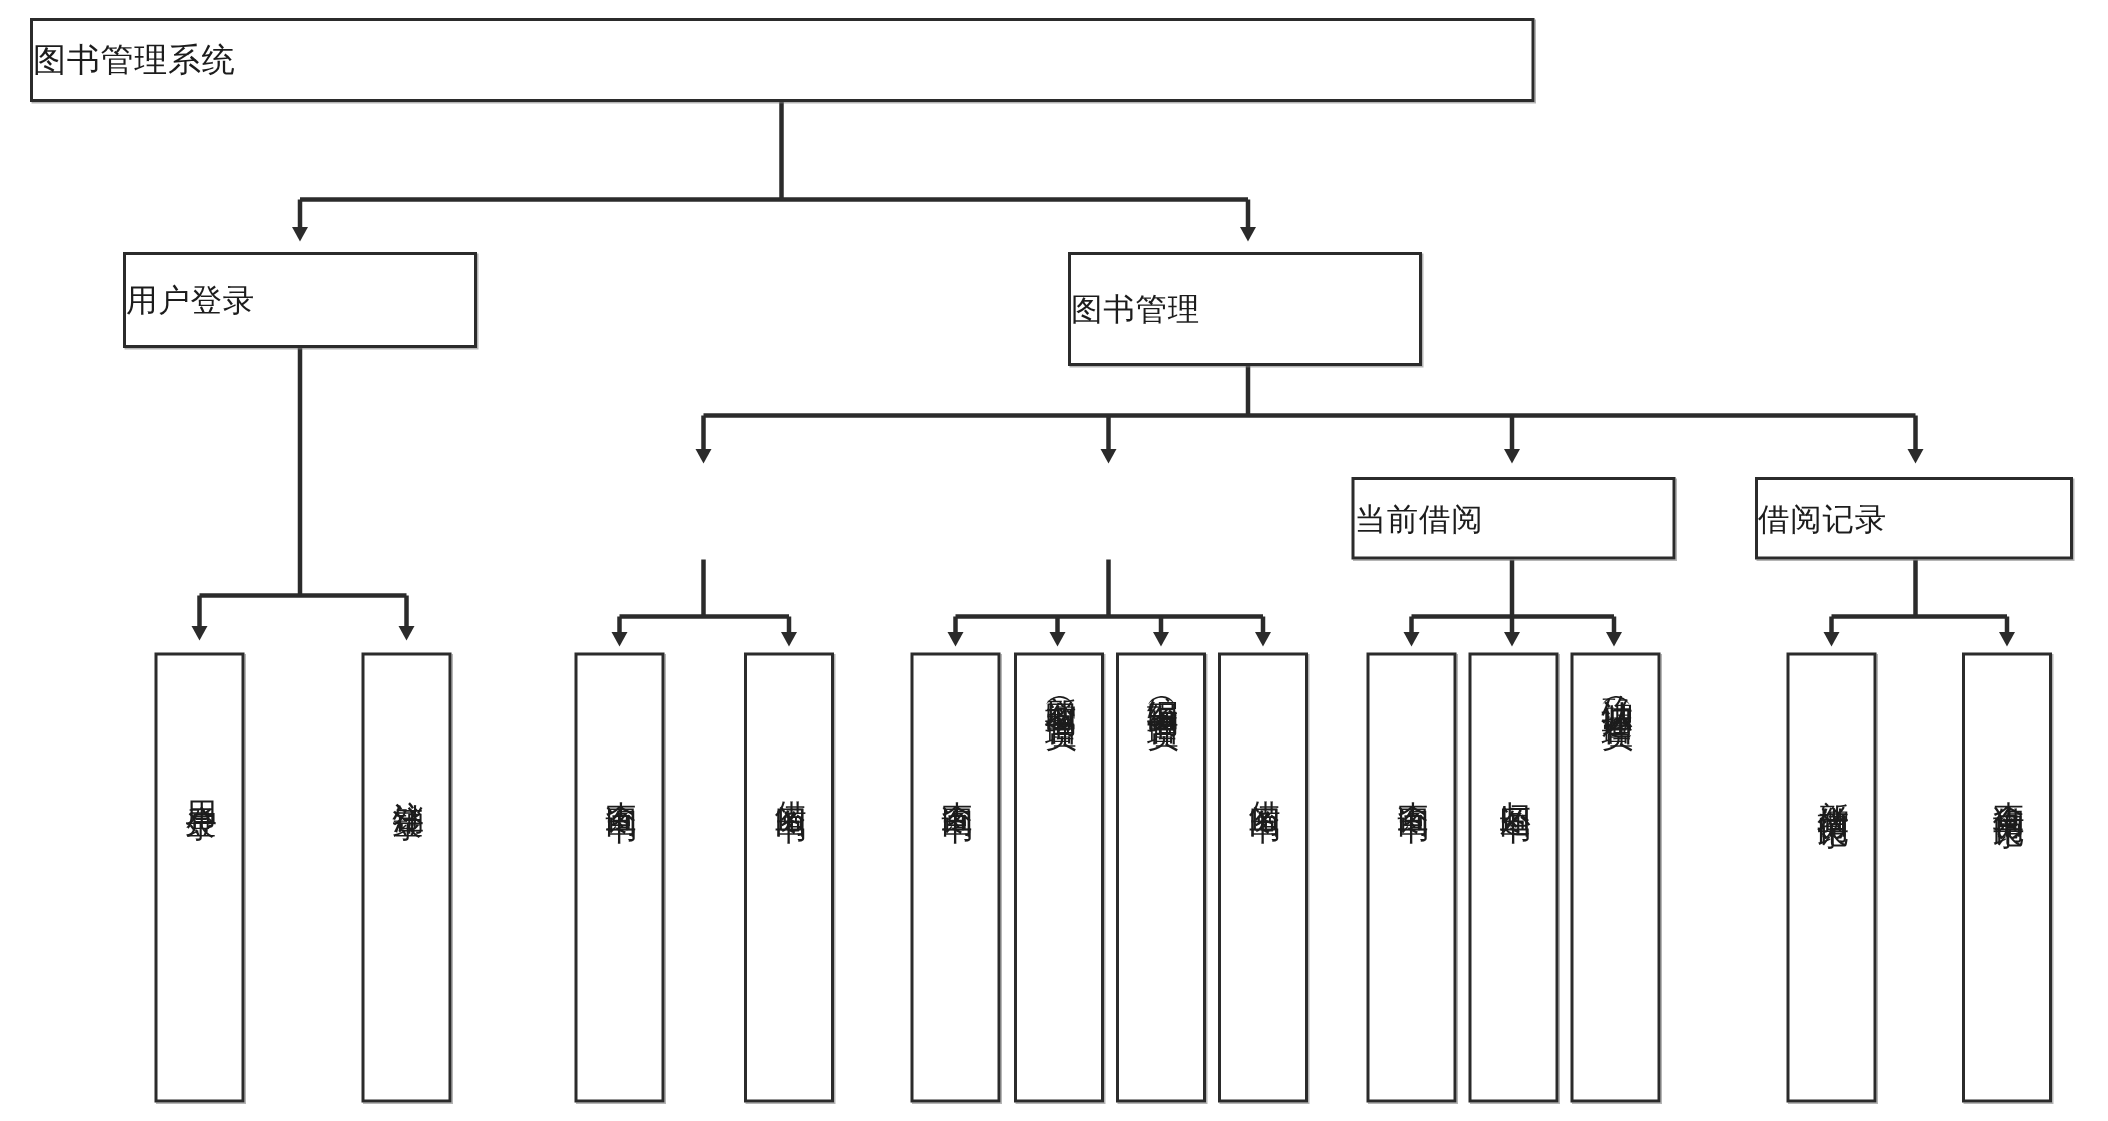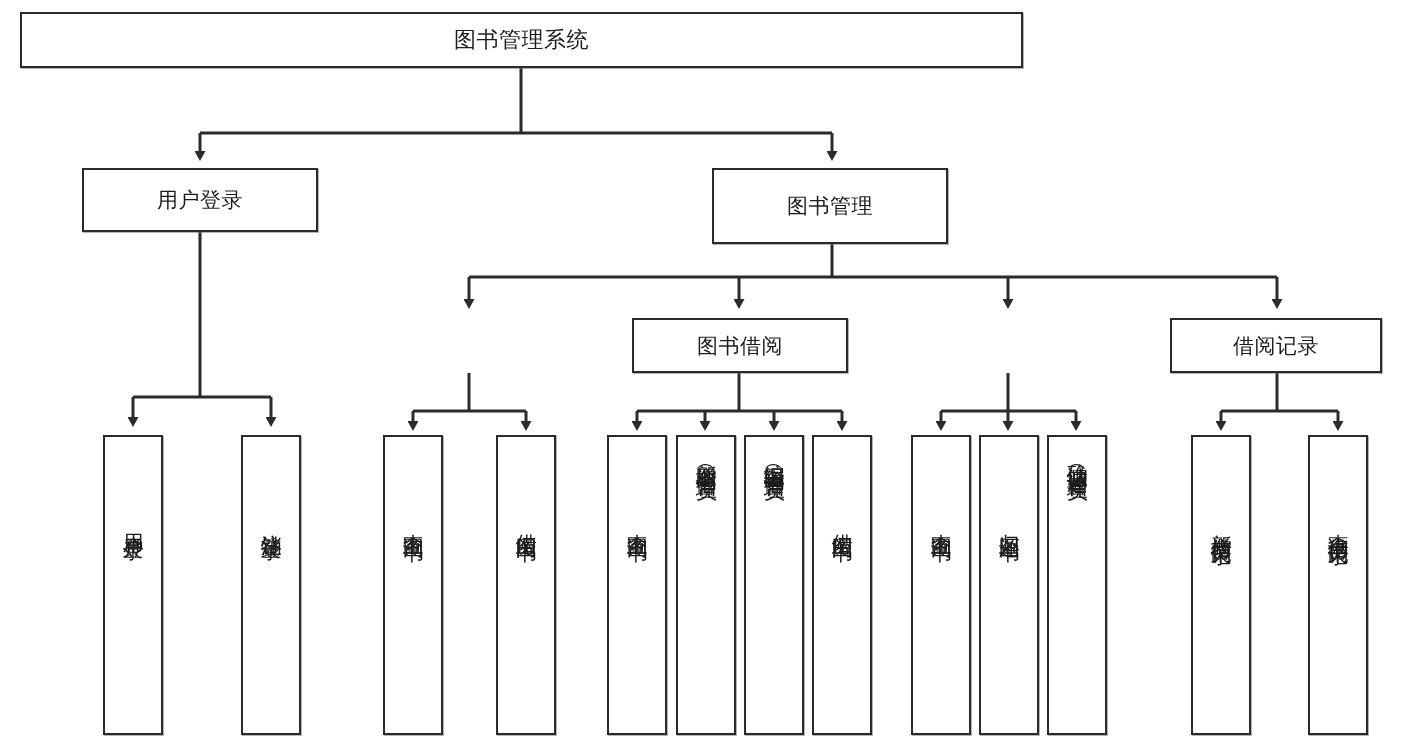--- a/index.html
+++ b/index.html
@@ -26,21 +26,20 @@
     pointer-events: none;
   }
   .node {
     position: absolute;
     box-sizing: border-box;
     background: #ffffff;
     border: 2px solid #2b2b2b;
     box-shadow: 1px 1px 0 rgba(120,120,120,0.55);
     display: flex;
     align-items: center;
-    justify-content: center;
     color: #1c1c1c;
   }
   .node-h {
     font-size: 21px;
     letter-spacing: 0.5px;
     white-space: nowrap;
   }
   .node-root .node-label { font-size: 22px; }
   .node-v {
     align-items: flex-start;
@@ -126,22 +125,22 @@
     <span class="node-label">图书管理系统</span>
   </div>
 
   <div class="node node-h" style="left:82px; top:168px; width:236px; height:64px;">
     <span class="node-label">用户登录</span>
   </div>
   <div class="node node-h" style="left:712px; top:168px; width:236px; height:76px;">
     <span class="node-label">图书管理</span>
   </div>
 
-  <div class="node node-h" style="left:632px; top:318px; width:216px; height:55px;">
-    <span class="node-label">图书借阅</span>
+  <div class="node node-h" style="left:901px; top:318px; width:216px; height:55px;">
+    <span class="node-label">当前借阅</span>
   </div>
   <div class="node node-h" style="left:1170px; top:318px; width:212px; height:55px;">
     <span class="node-label">借阅记录</span>
   </div>
 
   <div class="node node-v center" style="left:103px; top:435px; width:60px; height:300px;">
     <span class="node-label">用户登录</span>
   </div>
   <div class="node node-v center" style="left:241px; top:435px; width:60px; height:300px;">
     <span class="node-label">注销登录</span>

